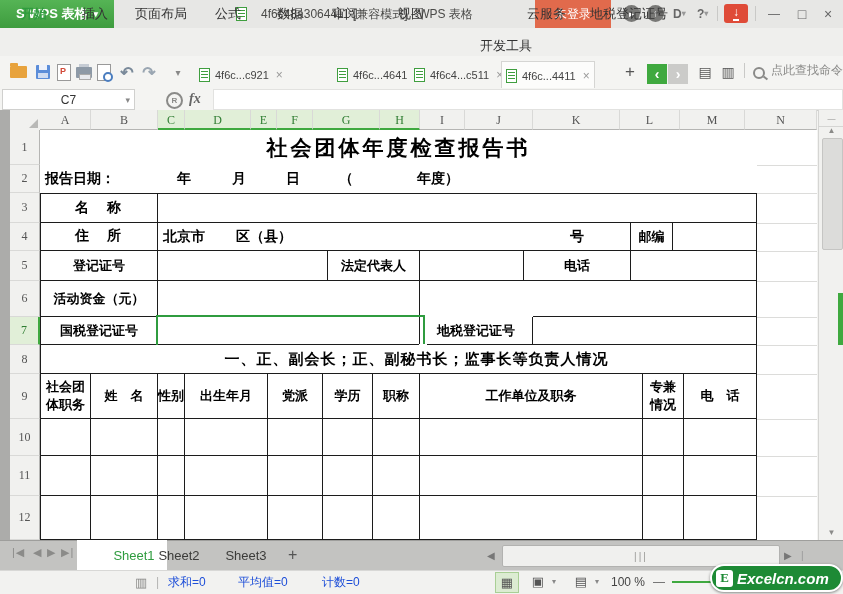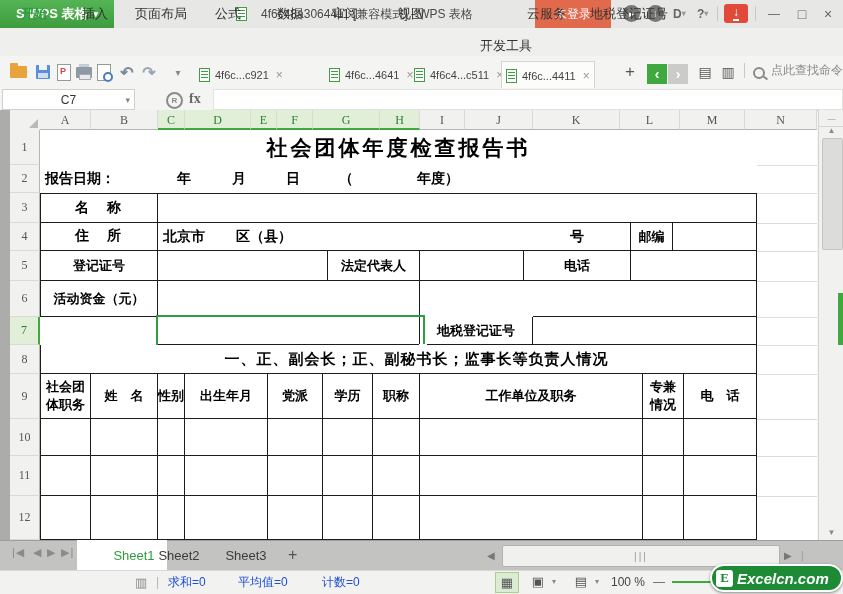--- a/index.html
+++ b/index.html
@@ -46,21 +46,21 @@
   .docicon::before{content:"";position:absolute;left:1px;right:1px;top:2px;height:1px;background:#3f9e3f;box-shadow:0 3px 0 #3f9e3f,0 6px 0 #3f9e3f;}
   .dtab{top:61px;height:27px;display:flex;align-items:center;gap:5px;font-size:11px;color:#444;padding:0 4px;}
   .dtab .x{color:#999;font-size:12px;margin-left:2px;}
   .dtab.active{background:#fcfcfb;border:1px solid #d5d5d3;border-bottom:2px solid #3fa93f;}
   .navbox{top:64px;width:20px;height:20px;display:flex;align-items:center;justify-content:center;color:#fff;font-size:14px;font-weight:bold;}
   
   .formulabar{left:0;top:88px;width:843px;height:22px;background:#f4f4f2;border-bottom:1px solid #cfcfcd;}
   .namebox{left:2px;top:89px;width:131px;height:19px;background:#fff;border:1px solid #d0d0ce;
            display:flex;align-items:center;justify-content:center;font-size:12px;color:#333;}
   .namebox .caret{position:absolute;right:4px;color:#888;font-size:9px;}
-  .fxspan{font-family:"Liberation Serif",serif;font-weight:bold;color:#666;font-size:14px;}
+  .fxspan{font-family:"Liberation Serif",serif;font-style:italic;font-weight:bold;color:#666;font-size:14px;}
   .stamp{width:13px;height:13px;border:2px solid #8a8a88;border-radius:50%;color:#8a8a88;font-size:8px;font-weight:bold;
          display:flex;align-items:center;justify-content:center;}
   .finput{left:213px;top:89px;width:628px;height:19px;background:#fff;border:1px solid #e2e2e0;}
   
   .corner{left:10px;top:110px;width:30px;height:20px;background:#f1f1ef;border-right:1px solid #c9c9c7;border-bottom:1px solid #b5b5b3;}
   .corner::after{content:"";position:absolute;right:2px;bottom:2px;border-left:9px solid transparent;border-bottom:9px solid #b9b9b7;}
   .colh{top:110px;height:20px;line-height:20px;text-align:center;font-size:12px;color:#555;
         font-family:"Liberation Serif",serif;background:#f1f1ef;border-bottom:1px solid #b5b5b3;border-right:1px solid #d9d9d7;box-sizing:border-box;}
   .colh.hl{background:#e1efd8;color:#2f7d32;border-bottom:2px solid #3fa93f;}
   .rowh{left:10px;width:30px;text-align:center;font-size:12px;color:#555;font-family:"Liberation Serif",serif;
@@ -208,21 +208,21 @@
     </div>
   <div class="abs qicon" style="left:168px;color:#888;font-size:10px;">
       <span>▾</span>
     </div>
 
   <div class="abs dtab" style="left:195px;">
     <span class="docicon"></span>
     <span>4f6c...c921</span>
     <span class="x">×</span>
   </div>
-  <div class="abs dtab" style="left:325px;">
+  <div class="abs dtab" style="left:333px;">
     <span class="docicon"></span>
     <span>4f6c...4641</span>
     <span class="x">×</span>
   </div>
   <div class="abs dtab" style="left:410px;">
     <span class="docicon"></span>
     <span>4f6c4...c511</span>
     <span class="x">×</span>
   </div>
   <div class="abs dtab active" style="left:501px;">
@@ -349,20 +349,23 @@
       <span>电话</span>
     </div>
   <div class="tc" style="left:631px;top:251px;width:126px;height:30px;"></div>
 
   <div class="tc bl" style="left:40px;top:281px;width:118px;height:36px;">
       <span>活动资金（元）</span>
     </div>
   <div class="tc" style="left:158px;top:281px;width:262px;height:36px;"></div>
   <div class="tc" style="left:533px;top:281px;width:224px;height:36px;"></div>
 
+  <div class="tc bl" style="left:40px;top:317px;width:118px;height:28px;">
+      <span>国税登记证号</span>
+    </div>
   <div class="tc" style="left:158px;top:317px;width:262px;height:28px;"></div>
   <div class="tc" style="left:420px;top:317px;width:113px;height:28px;">
       <span>地税登记证号</span>
     </div>
   <div class="tc" style="left:533px;top:317px;width:224px;height:28px;"></div>
   <div class="abs sel" style="left:156px;top:315px;width:265px;height:31px;">
     <span class="abs selhandle"></span>
   </div>
 
   <div class="tc bl" style="left:40px;top:345px;width:717px;height:29px;font-size:15px;letter-spacing:1px;padding-left:36px;">

